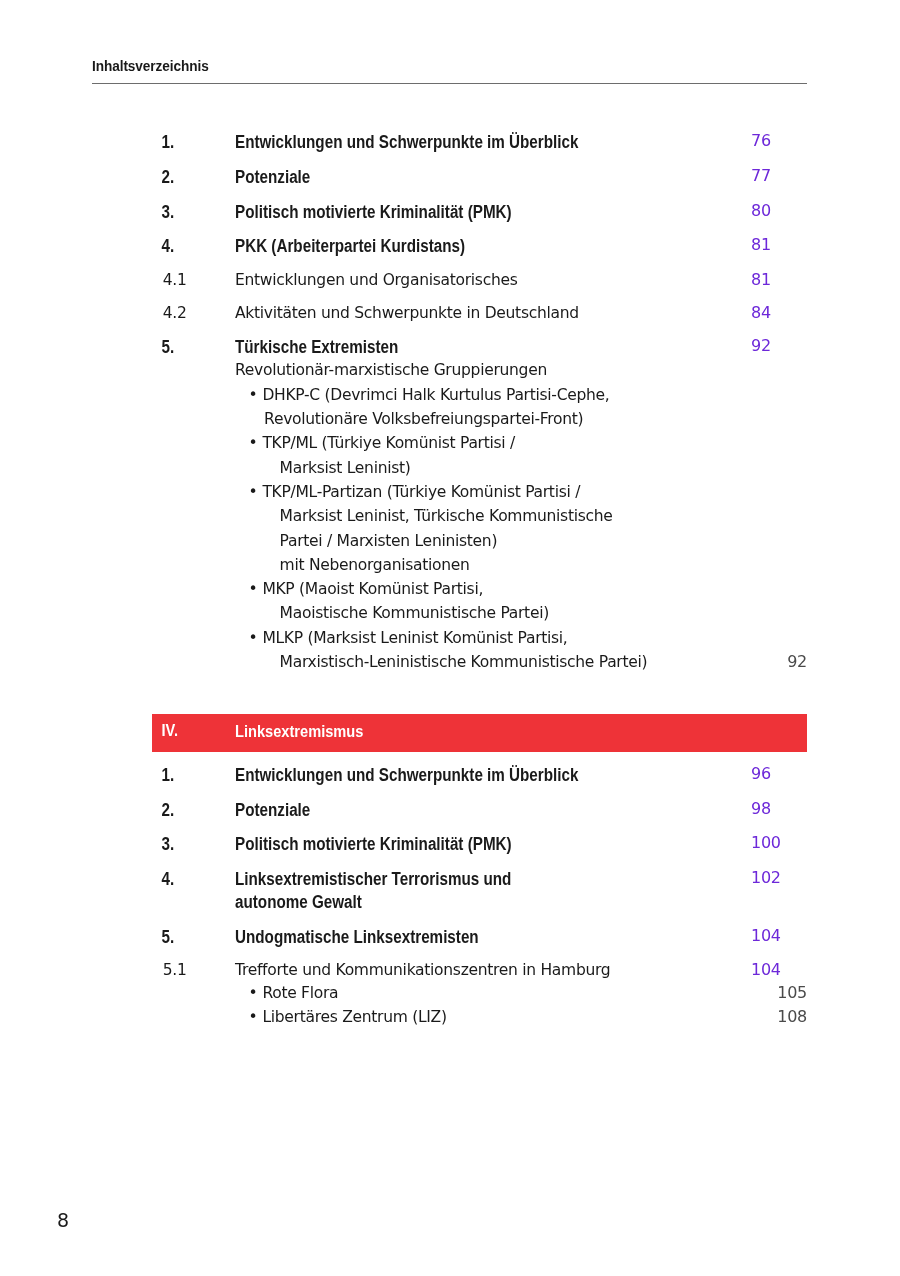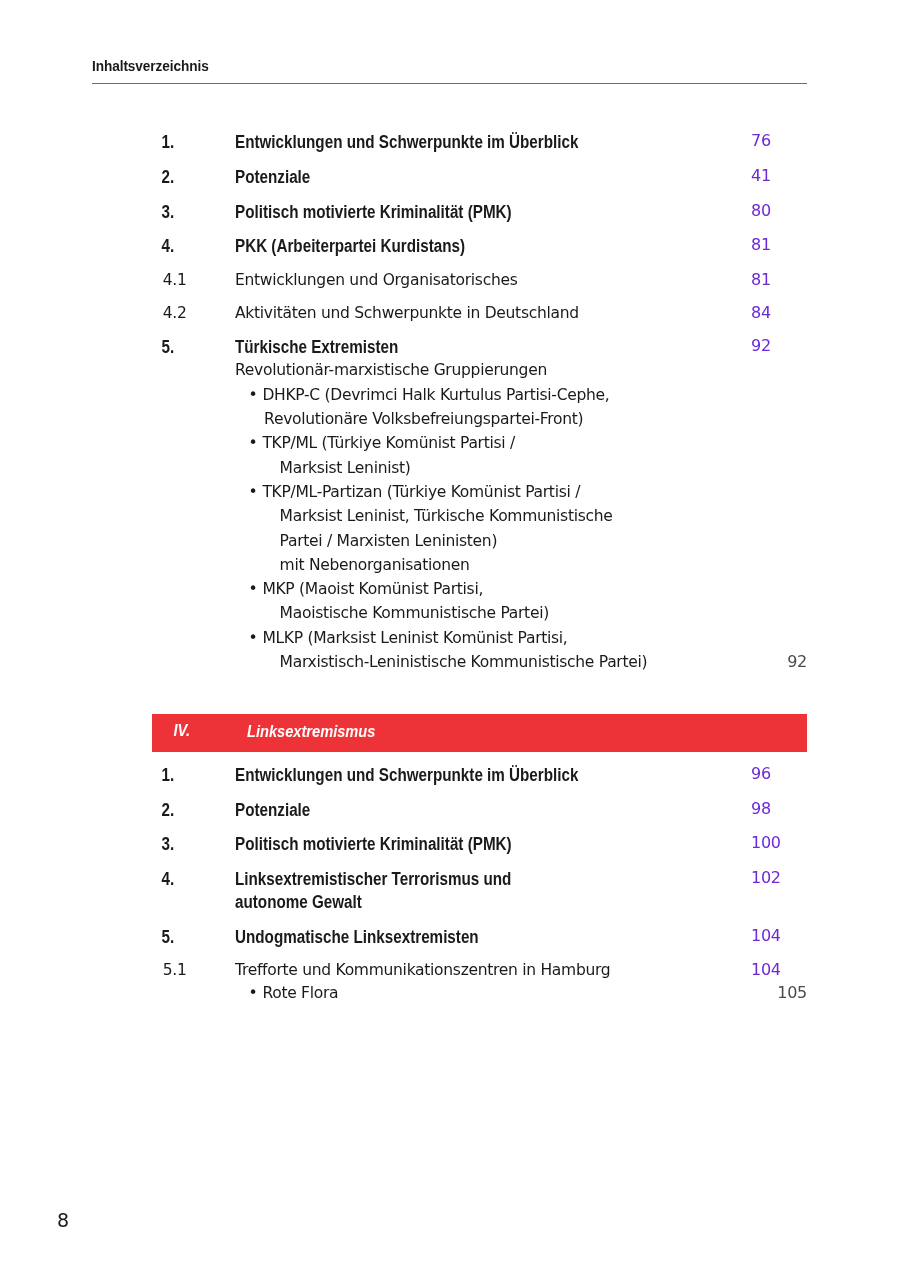--- a/index.html
+++ b/index.html
@@ -48,21 +48,21 @@
   }
 
   
   .section-bar {
     display: flex;
     align-items: flex-start;
     color: #ffffff;
     padding: 9px 0 11px 0;
   }
   .section-bar.blue  { background: #2b4a78; }
-  .section-bar.red   { background: #ee3338; padding: 7px 0 8px 12px; font-style: italic; }
+  .section-bar.red   { background: #ee3338; padding: 7px 0 8px 0; }
 
   .bar-num {
     flex: 0 0 83px;
     padding-left: 11px;
     box-sizing: border-box;
     font-family: "Liberation Sans Narrow", "Liberation Sans", sans-serif;
     font-weight: bold;
     font-size: 17px;
     transform: scaleX(0.86);
     transform-origin: left center;
@@ -232,21 +232,21 @@
 
   <div class="row major">
     <div class="row-num">1.</div>
     <div class="row-title">Entwicklungen und Schwerpunkte im Überblick</div>
     <div class="row-page">76</div>
   </div>
 
   <div class="row major">
     <div class="row-num">2.</div>
     <div class="row-title">Potenziale</div>
-    <div class="row-page">41</div>
+    <div class="row-page">77</div>
   </div>
 
   <div class="row major">
     <div class="row-num">3.</div>
     <div class="row-title">Politisch motivierte Kriminalität (PMK)</div>
     <div class="row-page">80</div>
   </div>
 
   <div class="row major">
     <div class="row-num">4.</div>
@@ -376,16 +376,24 @@
   <div class="bullet-row">
     <div class="spacer"></div>
     <div class="body">
       <span class="bullet-dot">•</span>
       <span>Rote Flora</span>
     </div>
     <div class="pages">105</div>
   </div>
 
 
+  <div class="bullet-row">
+    <div class="spacer"></div>
+    <div class="body">
+      <span class="bullet-dot">•</span>
+      <span>Libertäres Zentrum (LIZ)</span>
+    </div>
+    <div class="pages">108</div>
+  </div>
 
 </div>
 
 <div class="folio">8</div>
 
 </body></html>

